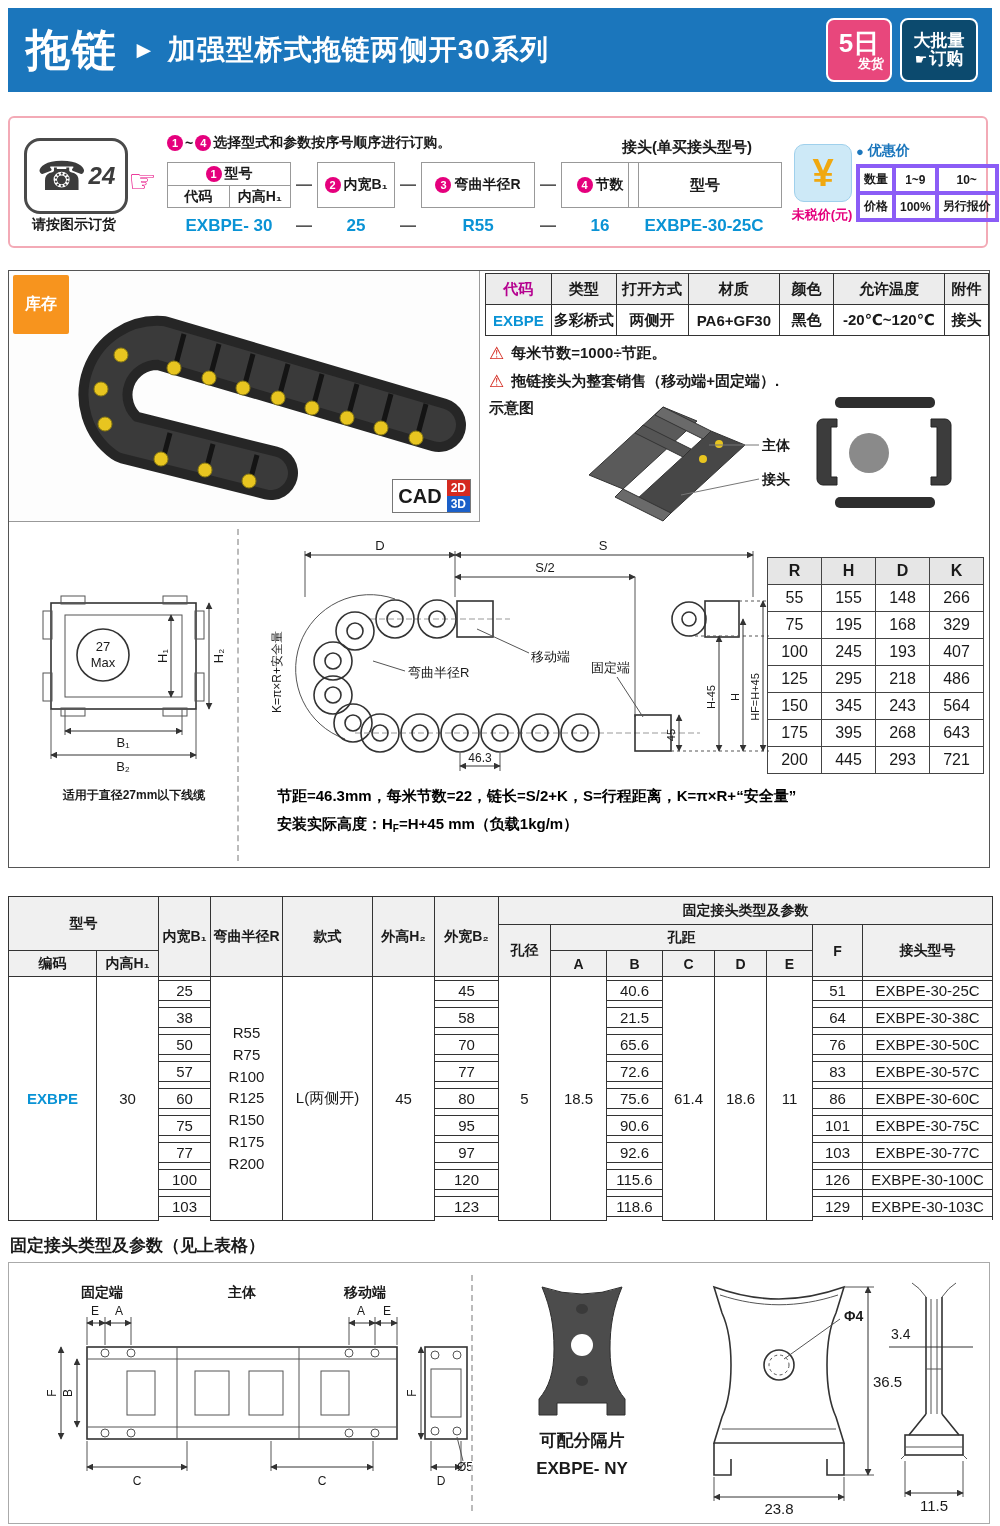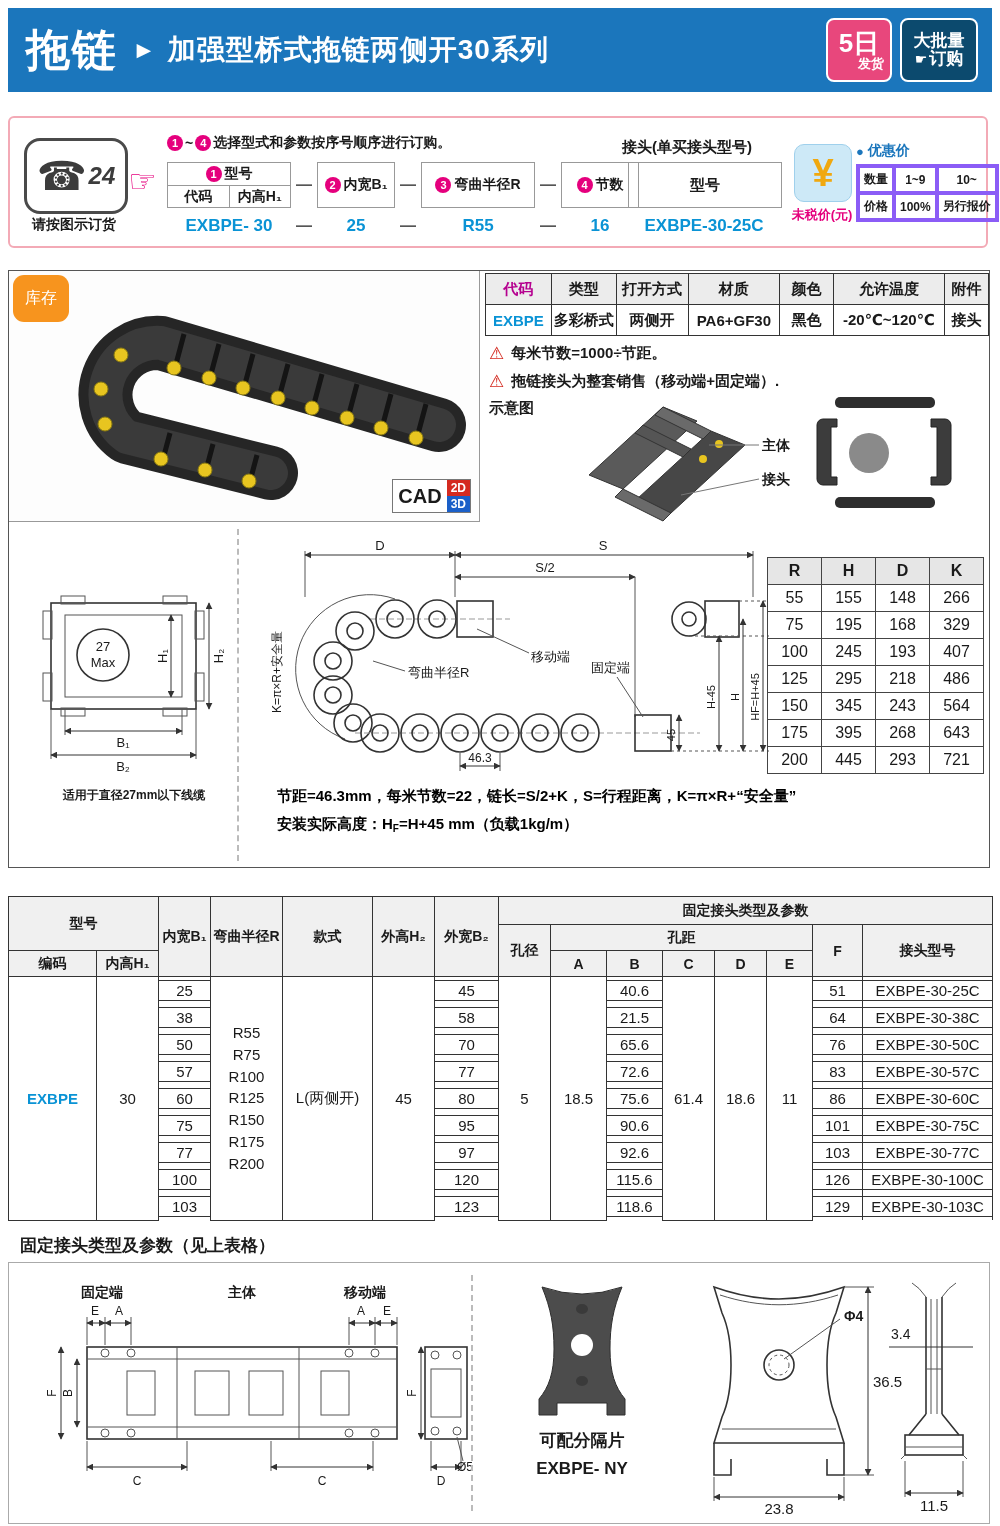--- a/index.html
+++ b/index.html
@@ -51,21 +51,21 @@
            display:flex;align-items:center;justify-content:center;font-size:38px;font-weight:bold;color:#f0a80f;}
   .untaxed{left:768px;top:88px;width:88px;text-align:center;font-size:13px;font-weight:bold;color:#e5007d;}
   .price-title{left:846px;top:24px;font-size:14px;font-weight:bold;color:#1b76bc;display:flex;align-items:center;gap:4px;}
   .price-title .dot{font-size:13px;}
   table.ptab{border-collapse:collapse;font-size:12px;font-weight:bold;}
   table.ptab td{border:4px solid #8b5cf6;padding:3px 4px;text-align:center;white-space:nowrap;}
   .ptab-wrap{left:846px;top:46px;}
   
   .main-box{left:8px;top:270px;width:980px;height:596px;border:1px solid #555;background:#fff;}
   .photo-area{left:0;top:0;width:470px;height:250px;border-right:1px solid #999;border-bottom:1px solid #999;background:#fdfdfd;}
-  .stock-badge{left:4px;top:4px;background:#f7941e;color:#fff;font-size:16px;font-weight:normal;padding:13px 12px;border-radius:11px;}
+  .stock-badge{left:4px;top:4px;background:#f7941e;color:#fff;font-size:16px;font-weight:bold;padding:19px 12px;border-radius:2px;}
   .cad-badge{right:8px;bottom:8px;display:flex;align-items:stretch;border:1px solid #777;background:#fff;}
   .cad-badge .cad{font-size:20px;font-weight:bold;padding:4px 5px;display:flex;align-items:center;}
   .cad-badge .dd{display:flex;flex-direction:column;}
   .cad-badge .d2,.cad-badge .d3{font-size:12px;font-weight:bold;color:#fff;padding:1px 4px;text-align:center;}
   .cad-badge .d2{background:#d42a20;}
   .cad-badge .d3{background:#1a5fc8;}
   table.spec{border-collapse:collapse;font-size:15px;font-weight:bold;table-layout:fixed;}
   table.spec th,table.spec td{border:1px solid #333;text-align:center;height:30px;padding:0 2px;overflow:hidden;white-space:nowrap;}
   table.spec th{background:#ececec;}
   .spec-wrap{left:476px;top:2px;}
@@ -86,21 +86,21 @@
   table.mt{border-collapse:collapse;table-layout:fixed;width:984px;font-size:14px;}
   table.mt th{border:1px solid #333;background:#f0f0f0;font-weight:bold;padding:2px 1px;}
   table.mt td{border:1px solid #333;text-align:center;padding:0;}
   table.mt td.bx{border-top:none;border-bottom:none;}
   table.mt td.bx > div{border-top:1px solid #333;border-bottom:1px solid #333;margin:3px 0;padding:1px 0;font-size:15px;}
   table.mt td.pre{white-space:pre-line;line-height:1.45;font-size:15px;}
   table.mt td.blue{color:#0a93d5;font-weight:bold;font-size:16px;}
   table.mt tr.body td{height:25px;font-size:15px;}
   .mt-wrap{left:8px;top:896px;}
   
-  .bottom-heading{left:20px;top:1234px;font-size:17px;font-weight:bold;}
+  .bottom-heading{left:10px;top:1234px;font-size:17px;font-weight:bold;}
   .bottom-box{left:8px;top:1262px;width:980px;height:260px;border:1px solid #aaa;background:#fff;}
   .sep-t{width:190px;text-align:center;font-size:17px;font-weight:bold;}
   svg{display:block;}
   svg text{font-family:"Liberation Sans","DejaVu Sans",sans-serif;fill:#1a1a1a;}
   .dim{stroke:#333;stroke-width:1;}
   .thin{stroke:#555;stroke-width:1;fill:none;}
   .med{stroke:#333;stroke-width:1.6;fill:none;}
 </style>
 </head>
 <body>

